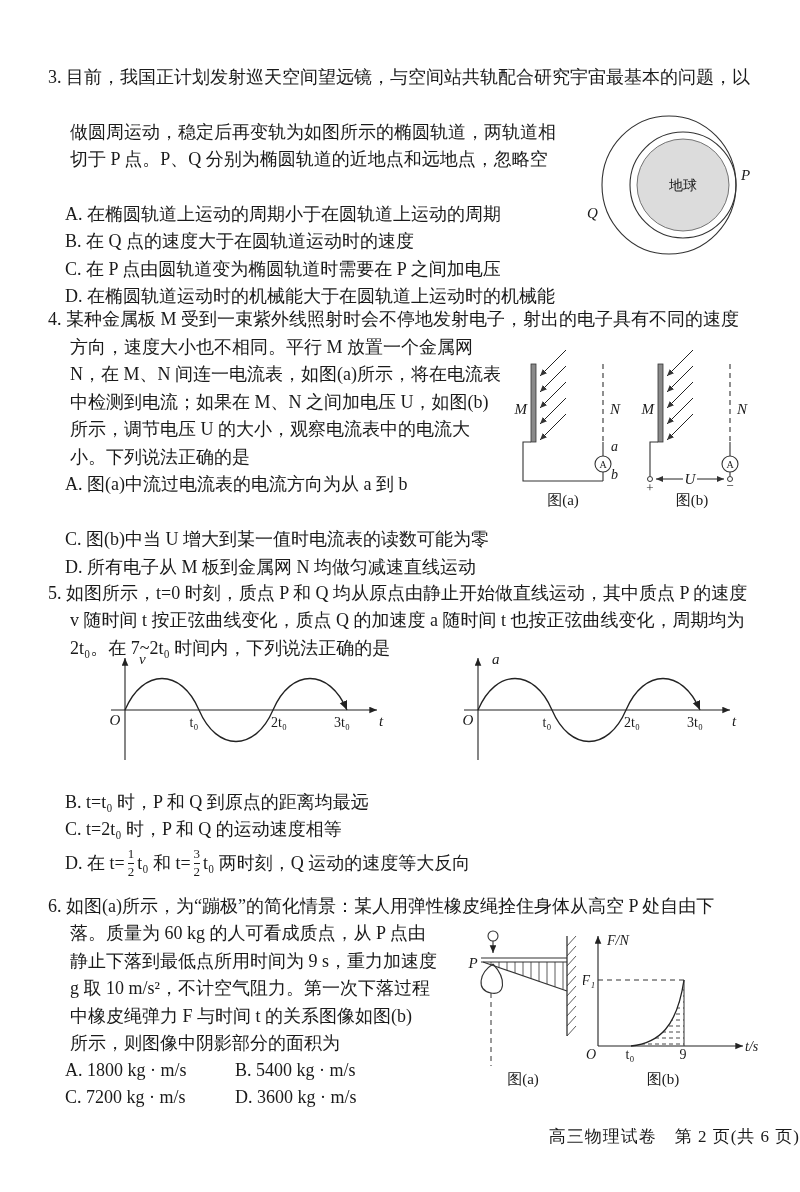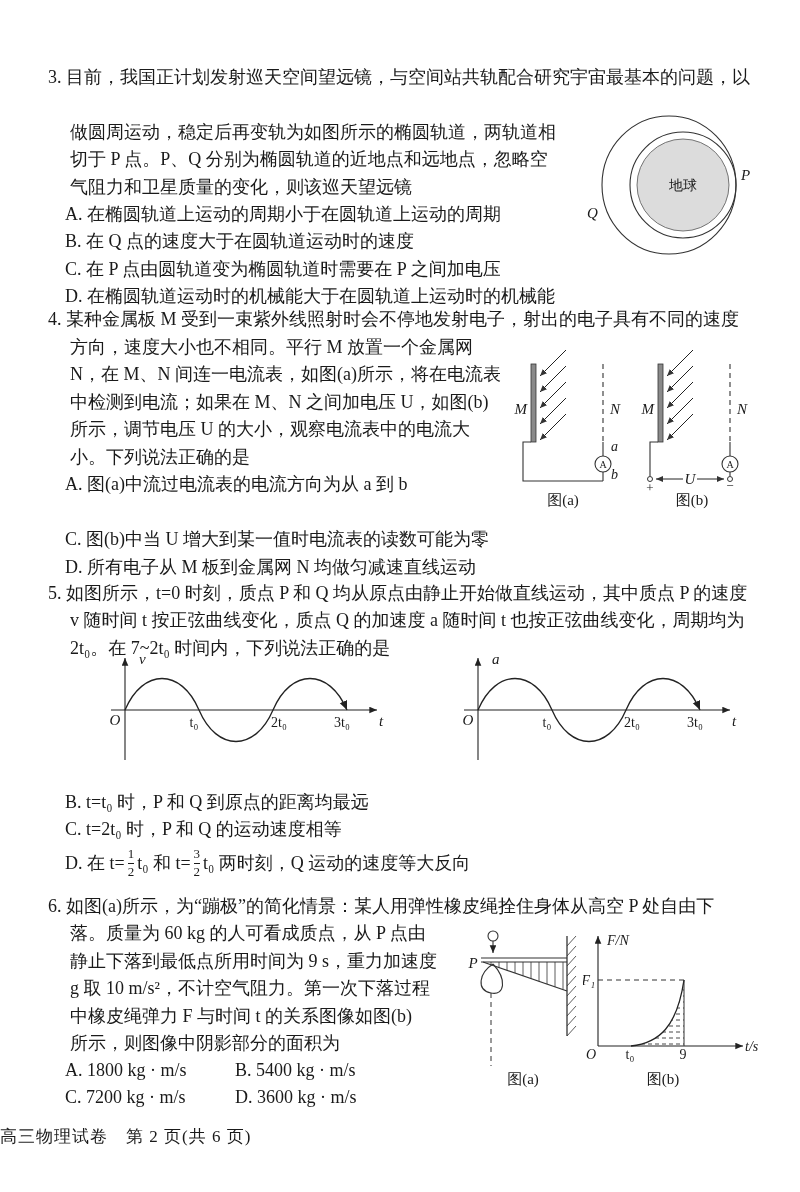--- a/index.html
+++ b/index.html
@@ -2,36 +2,35 @@
 <html><head>
 <meta charset="utf-8">
 <style>
   html,body{margin:0;padding:0;}
   .page{
     position:relative;width:800px;height:1192px;background:#ffffff;
     font-family:"Liberation Serif","DejaVu Serif",serif;color:#1a1a1a;overflow:hidden;
   }
   .line{position:absolute;font-size:18px;line-height:27px;white-space:nowrap;}
   .fig{position:absolute;}
-  .footer{position:absolute;left:0;top:1125px;width:800px;text-align:left;font-size:17px;letter-spacing:1px;}
+  .footer{position:absolute;left:0;top:1125px;width:800px;text-align:right;font-size:17px;letter-spacing:1px;}
   .fracline{position:absolute;display:flex;align-items:center;font-size:18px;white-space:nowrap;justify-content:center;}
   .frac{display:inline-flex;flex-direction:column;align-items:center;font-size:13px;line-height:1.1;margin:0 3px;}
   .frac .bar{display:block;width:100%;border-top:1.2px solid #1a1a1a;margin:1px 0;}
   svg text{font-family:"Liberation Serif","DejaVu Serif",serif;fill:#1a1a1a;}
   .var{font-style:italic;}
 </style>
 </head>
 <body>
 
 <div class="page">
 
   <div class="line" style="left:48px;top:64px">3. 目前，我国正计划发射巡天空间望远镜，与空间站共轨配合研究宇宙最基本的问题，以</div>
   <div class="line" style="left:70px;top:119px">做圆周运动，稳定后再变轨为如图所示的椭圆轨道，两轨道相</div>
   <div class="line" style="left:70px;top:146px">切于 P 点。P、Q 分别为椭圆轨道的近地点和远地点，忽略空</div>
-  <div class="line" style="left:70px;top:174px">气阻力和卫星质量的变化，则该巡天望远镜</div>
   <div class="line" style="left:65px;top:201px">A. 在椭圆轨道上运动的周期小于在圆轨道上运动的周期</div>
   <div class="line" style="left:65px;top:228px">B. 在 Q 点的速度大于在圆轨道运动时的速度</div>
   <div class="line" style="left:65px;top:256px">C. 在 P 点由圆轨道变为椭圆轨道时需要在 P 之间加电压</div>
   <div class="line" style="left:65px;top:283px">D. 在椭圆轨道运动时的机械能大于在圆轨道上运动时的机械能</div>
 
   <svg class="fig" style="left:583px;top:90px" width="215" height="180" viewBox="0 0 215 180">
     <ellipse cx="86" cy="95" rx="67" ry="69" fill="none" stroke="#333" stroke-width="1.1"></ellipse>
     <circle cx="100" cy="95" r="53" fill="none" stroke="#333" stroke-width="1.1"></circle>
     <circle cx="100" cy="95" r="46" fill="#dcdcdc" stroke="#555" stroke-width="0.8"></circle>
     <text x="100" y="100" font-size="14" text-anchor="middle">地球</text>

